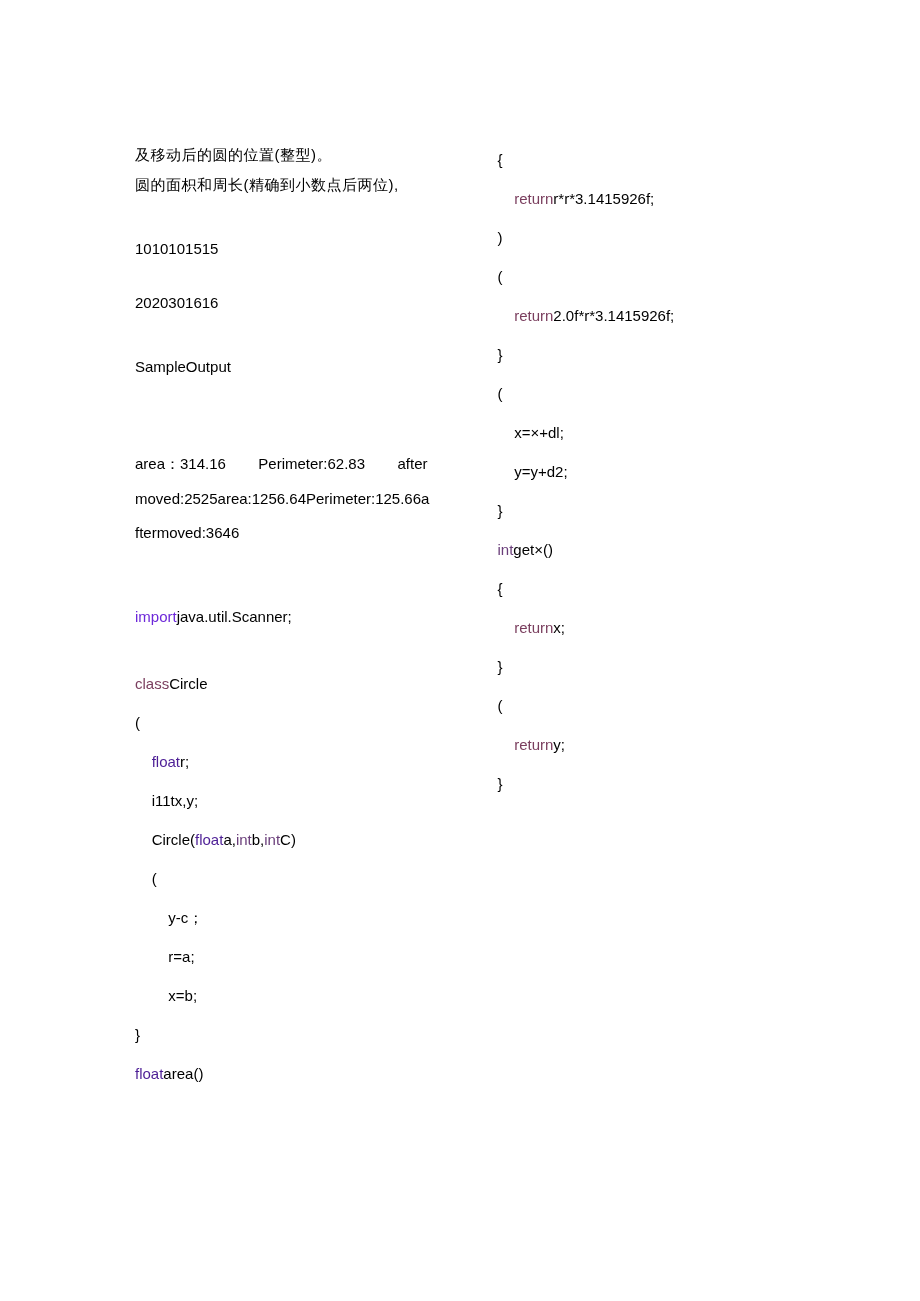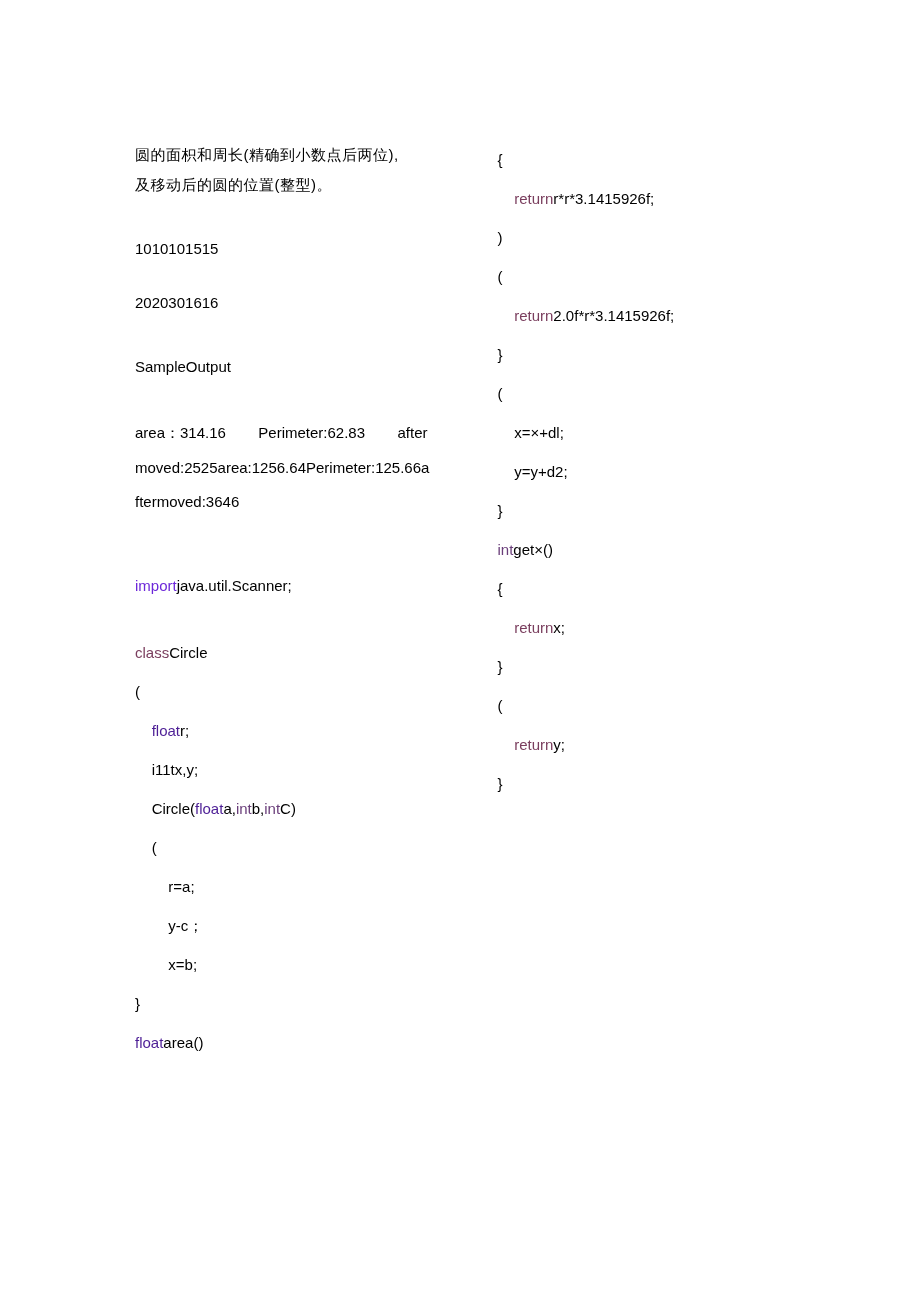--- a/index.html
+++ b/index.html
@@ -41,37 +41,37 @@
   .kw-void   { color: #2a2a6a; }
   .kw-return { color: #7a3e5e; margin-top: 16px; }
   .just { text-align: justify; text-justify: inter-word; }
 </style>
 </head>
 <body>
 
 <div class="page">
 
   <div class="para cjk">
+    <div>及移动后的圆的位置(整型)。</div>
     <div>圆的面枳和周长(精确到小数点后两位),</div>
-    <div>及移动后的圆的位置(整型)。</div>
   </div>
 
 
   <div style="height:10px"></div>
 
   <div class="para">1010101515</div>
   <div class="para">2020301616</div>
 
   <div style="height:10px"></div>
 
   <div class="para">SampleOutput</div>
 
   <div style="height:10px"></div>
 
-  <div class="para" style="line-height:2.3;">
+  <div class="para" style="line-height:2.3;margin-top:31px;">
     <div class="just" style="display:flex;justify-content:space-between;">
       <span>area：314.16</span>
       <span>Perimeter:62.83</span>
       <span>after</span>
     </div>
     <div>moved:2525area:1256.64Perimeter:125.66a</div>
     <div>ftermoved:3646</div>
   </div>
 
   <div style="height:22px"></div>
@@ -85,22 +85,22 @@
   <div class="code-line">(</div>
 
   <div class="code-line">    <span class="kw-float">float</span><span>r;</span></div>
 
   <div class="code-line">    <span>i11tx,y;</span></div>
 
   <div class="code-line">    <span>Circle(</span><span class="kw-float">float</span><span>a,</span><span class="kw-int">int</span><span>b,</span><span class="kw-int">int</span><span>C)</span></div>
 
   <div class="code-line">    <span>(</span></div>
 
+  <div class="code-line">        <span>y-c；</span></div>
   <div class="code-line">        <span>r=a;</span></div>
-  <div class="code-line">        <span>y-c；</span></div>
   <div class="code-line">        <span>x=b;</span></div>
 
   <div class="code-line">}</div>
 
   <div class="code-line"><span class="kw-float">float</span><span>area()</span></div>
   <div class="code-line">{</div>
   <div class="code-line">    <span class="kw-return">return</span><span>r*r*3.1415926f;</span></div>
   <div class="code-line">)</div>
 
   <div class="code-line">(</div>

